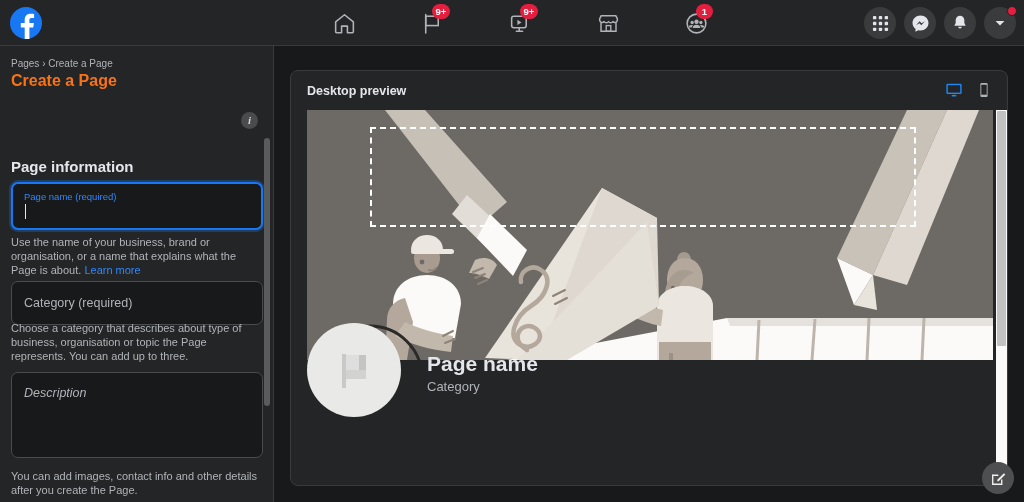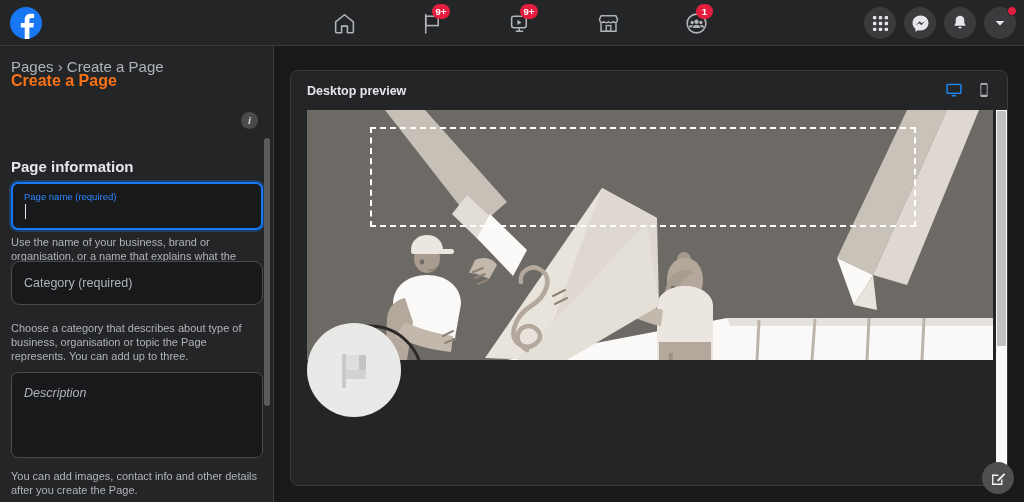--- a/index.html
+++ b/index.html
@@ -72,21 +72,21 @@
     border-right: 1px solid #3a3b3c;
     overflow: hidden;
   }
   #sb-scrollthumb {
     position: absolute; right: 3px; top: 92px;
     width: 6px; height: 268px; border-radius: 3px;
     background: #5a5b5c; cursor: pointer;
   }
   .breadcrumb {
     position: absolute; left: 11px; top: 12px;
-    font-size: 15px; color: #b0b3b8;
+    font-size: 10px; color: #b0b3b8;
   }
   .page-title {
     position: absolute; left: 11px; top: 26px;
     font-size: 16px; font-weight: bold; color: #f97316;
   }
   #info-icon {
     position: absolute; right: 15px; top: 66px;
     width: 17px; height: 17px; border-radius: 50%;
     background: #4a4b4c; color: #cfd1d4;
     font-size: 11px; font-weight: bold; font-style: italic;
@@ -298,21 +298,21 @@
   <div class="section-label">Page information</div>
 
   <div class="field focused" style="top:136px; height:48px;">
     <span class="lbl">Page name (required)</span>
     <span class="caret"></span>
   </div>
   <div class="helptext" style="top:189px;">
     <span>Use the name of your business, brand or organisation, or a name that explains what the Page is about. </span><a>Learn more</a>
   </div>
 
-  <div class="field" style="top:215px; height:44px;border-radius:9px;">
+  <div class="field" style="top:235px; height:44px;">
     <span class="lbl" style="top:14px; left:12px;">Category (required)</span>
   </div>
   <div class="helptext" style="top:275px;">Choose a category that describes about type of business, organisation or topic the Page represents. You can add up to three.</div>
 
   <div class="field" style="top:326px; height:86px;">
     <span class="lbl" style="top:13px; left:12px;font-style:italic;">Description</span>
   </div>
   <div class="helptext" style="top:423px;">You can add images, contact info and other details after you create the Page.</div>
 
   <div id="sb-scrollthumb"></div>
@@ -416,20 +416,24 @@
     </div>
 
     <div id="avatar">
       <svg width="48" height="48" viewBox="0 0 48 48">
         <path d="M12 8h4v34h-4z" fill="#c9c9c7"></path>
         <path d="M16 9h13v15H16z" fill="#dedede"></path>
         <path d="M29 9h7v15h-7z" fill="#c4c4c2"></path>
         <path d="M16 24h20v9H16z" fill="#d2d2d0"></path>
       </svg>
     </div>
+    <div id="identity">
+      <div class="nm">Page name</div>
+      <div class="cat">Category</div>
+    </div>
   </div>
 
   <div id="edit-fab">
     <svg width="17" height="17" viewBox="0 0 20 20">
       <path d="M3.2 6.2v10.6h10.6v-5" fill="none" stroke="#f0f0f0" stroke-width="1.6" stroke-linecap="round"></path>
       <path d="M3.2 6.2h6" fill="none" stroke="#f0f0f0" stroke-width="1.6" stroke-linecap="round"></path>
       <path d="M8.6 11.6L16.4 3.8l1.6 1.6-7.8 7.8h-1.6z" fill="#f0f0f0"></path>
     </svg>
   </div>
 </div>

